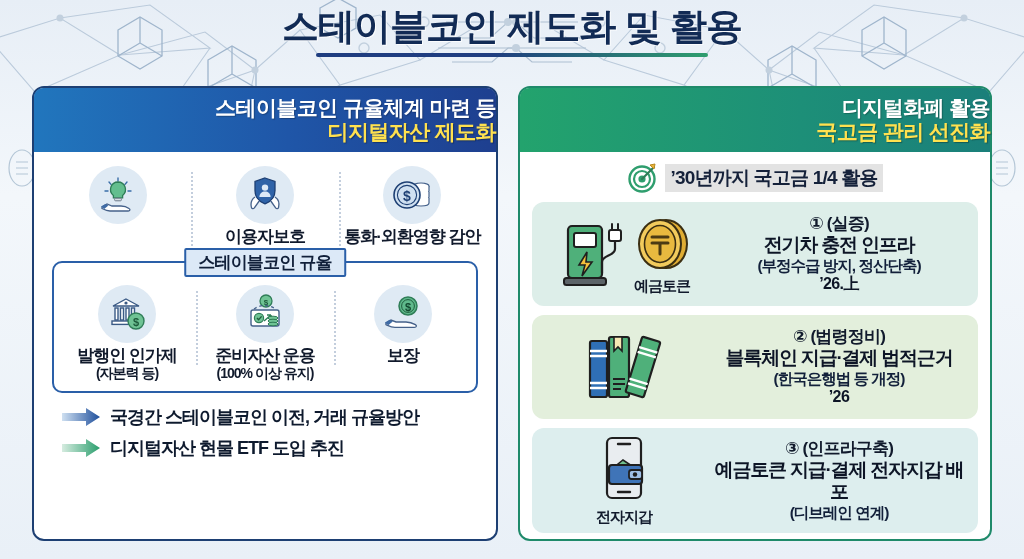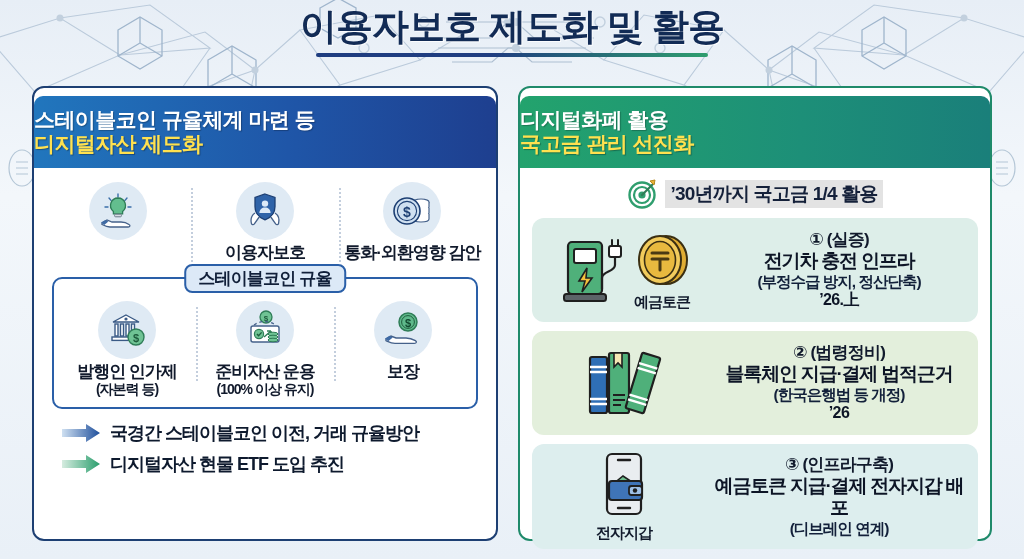--- a/index.html
+++ b/index.html
@@ -28,22 +28,22 @@
 
   
   .panel{
     position:absolute;top:86px;height:455px;
     background:#ffffff;border-radius:12px;box-sizing:border-box;
   }
   .panel-left{left:32px;width:466px;border:2px solid #1d3f73;}
   .panel-right{left:518px;width:474px;border:2px solid #1f8a6a;}
 
   .panel-head{
-    height:72px;border-radius:9px 9px 0 0;display:flex;flex-direction:column;
-    align-items:flex-start;justify-content:center;line-height:1.12;margin-top:8px;
+    height:64px;border-radius:9px 9px 0 0;display:flex;flex-direction:column;
+    align-items:flex-end;justify-content:center;line-height:1.12;
   }
   .panel-head.blue{background:linear-gradient(90deg,#2176bd 0%,#1f56a8 55%,#1e3f8f 100%);}
   .panel-head.green{background:linear-gradient(90deg,#23a36d 0%,#1d8f78 60%,#1a7f7a 100%);}
   .ph-l1{font-size:21px;font-weight:bold;color:#ffffff;letter-spacing:-.6px;text-shadow:1px 1px 1px rgba(0,0,0,.25);}
   .ph-l2{font-size:21px;font-weight:bold;color:#ffe14f;letter-spacing:-.6px;text-shadow:1px 1px 1px rgba(0,0,0,.3);}
 
   
   .lb{padding:8px 10px 0;}
   .sub-line{text-align:center;margin:6px 0 2px;}
   .sub-chip{
@@ -64,21 +64,21 @@
   .ic-label{font-size:17px;font-weight:bold;color:#111a2c;letter-spacing:-1px;line-height:1.1;}
   .ic-sub{font-size:14px;font-weight:bold;color:#111a2c;letter-spacing:-1px;}
 
   
   .reg-box{
     position:relative;margin:14px 8px 0;border:2px solid #2a5fa8;border-radius:10px;
     padding:16px 4px 8px;
   }
   .reg-tab{
     position:absolute;top:-15px;left:50%;transform:translateX(-50%);
-    background:#dce9f7;border:2px solid #2a5fa8;border-radius:8px;
+    background:#dce9f7;border:2px solid #2a5fa8;border-radius:2px;
     padding:1px 12px;font-size:17px;font-weight:bold;color:#11203a;letter-spacing:-.8px;
     white-space:nowrap;
   }
 
   .arrow-list{margin:12px 0 0 18px;}
   .arrow-item{display:flex;align-items:center;margin-bottom:7px;}
   .arr{width:40px;height:20px;flex:0 0 40px;margin-right:8px;}
   .arrow-text{font-size:18px;font-weight:bold;color:#0e1a2e;letter-spacing:-1px;}
 
   
@@ -171,21 +171,21 @@
     <ellipse cx="22" cy="168" rx="13" ry="18"></ellipse>
     <path d="M16 162 h12 M16 168 h12 M16 174 h12"></path>
     <ellipse cx="1002" cy="168" rx="13" ry="18"></ellipse>
     <path d="M996 162 h12 M996 168 h12 M996 174 h12"></path>
   </g>
 </svg>
 
 <div class="stage">
 
   <div class="title-wrap">
-    <div class="title">이용자보호 제도화 및 활용</div>
+    <div class="title">스테이블코인 제도화 및 활용</div>
     <div class="title-underline"></div>
   </div>
 
   <div class="panel panel-left">
 
     <div class="panel-head blue">
       <div class="ph-l1">스테이블코인 규율체계 마련 등</div>
       <div class="ph-l2">디지털자산 제도화</div>
     </div>
 

